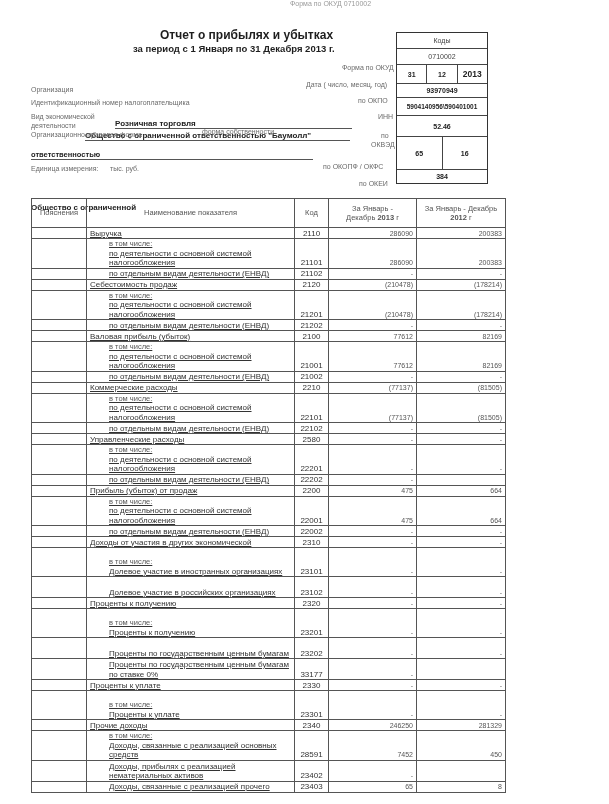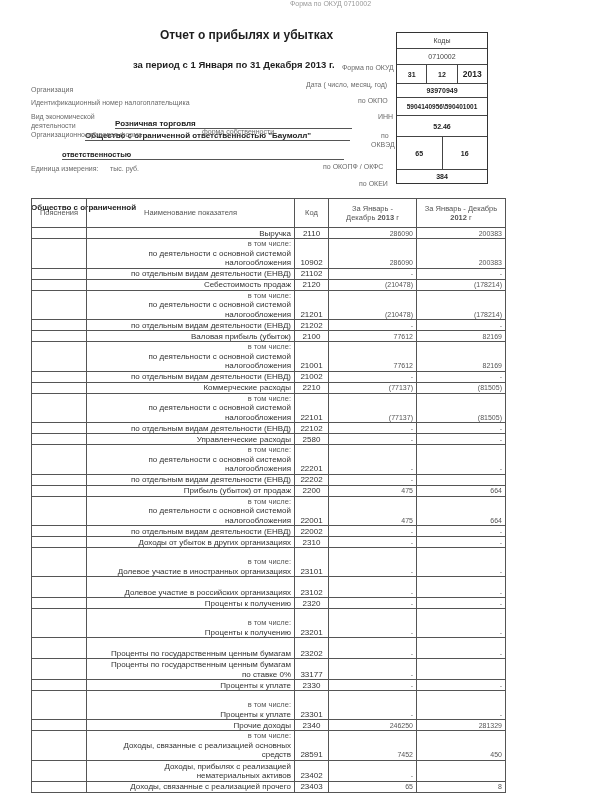--- a/index.html
+++ b/index.html
@@ -4,21 +4,21 @@
 <style>
   html, body { margin:0; padding:0; }
   body {
     width:609px; height:804px; overflow:hidden; position:relative;
     background:#ffffff; color:#2a2a2a;
     font-family:"Liberation Sans", sans-serif;
   }
   .abs { position:absolute; }
   .topfrag { left:290px; top:0; font-size:7px; color:#9a9a9a; white-space:nowrap; }
   .title { left:160px; top:28px; font-size:12px; font-weight:bold; color:#1e1e1e;text-align:center; }
-  .subtitle { left:133px; top:59px; font-size:9.5px; font-weight:bold; color:#1e1e1e; }
+  .subtitle { left:133px; top:43px; font-size:9.5px; font-weight:bold; color:#1e1e1e; }
   .lbl { font-size:7px; color:#6a6a6a; white-space:nowrap; }
   .val { font-size:8px; font-weight:bold; color:#222; white-space:nowrap; }
   .uline { border-bottom:1px solid #555; }
 
   
   .codes { left:396px; top:32px; width:90px; border:1.5px solid #333; background:#fff; }
   .codes .r { display:flex; border-top:1px solid #444; height:15px; align-items:center; }
   .codes .r:first-child { border-top:none; }
   .codes .c { flex:1; text-align:center; font-size:7px; color:#444; border-left:1px solid #444; height:100%; display:flex; align-items:center; justify-content:center; }
   .codes .c:first-child { border-left:none; }
@@ -26,21 +26,21 @@
 
   
   table.rep {
     position:absolute; left:31px; top:182px; width:474px;
     border-collapse:collapse; table-layout:fixed; font-size:8px; color:#333;margin-top:16px;
   }
   table.rep td, table.rep th {
     border:1px solid #555; padding:0 3px; vertical-align:bottom; line-height:9.5px;
   }
   table.rep th { font-weight:normal; font-size:7.5px; color:#555; vertical-align:middle; text-align:center; height:28px; }
-  td.name { text-align:right; }
+  td.name { text-align:left;text-decoration:underline; }
   td.name.sub { padding-left:22px; }
   td.code { text-align:center; font-size:8px; }
   td.num { text-align:right; font-size:7px; color:#555; }
   tr.h1 td { height:10px; }
   tr.h3 td { height:28px; }
   tr.h2 td { height:20px; }
   .sm { font-size:7.5px; color:#555; display:block; }
 </style>
 </head>
 <body>
@@ -91,21 +91,21 @@
 
 <div class="abs lbl" style="left:31px;top:86px;">Организация</div>
 <div class="abs val uline" style="left:85px;top:83px;width:265px;margin-top:48px;">Общество с ограниченной ответственностью "Баумолл"</div>
 <div class="abs lbl" style="left:31px;top:99px;">Идентификационный номер налогоплательщика</div>
 <div class="abs lbl" style="left:31px;top:113px;">Вид экономической</div>
 <div class="abs lbl" style="left:31px;top:122px;">деятельности</div>
 <div class="abs val uline" style="left:115px;top:119px;width:237px;">Розничная торговля</div>
 <div class="abs lbl" style="left:31px;top:131px;">Организационно-правовая форма</div>
 <div class="abs lbl" style="left:202px;top:128px;">форма собственности</div>
 <div class="abs val" style="left:31px;top:156px;margin-top:47px;">Общество с ограниченной</div>
-<div class="abs val uline" style="left:31px;top:150px;width:282px;font-size:7.5px;margin-left:31px;">ответственностью</div>
+<div class="abs val uline" style="left:31px;top:150px;width:282px;font-size:7.5px;">ответственностью</div>
 <div class="abs lbl" style="left:31px;top:165px;">Единица измерения:</div>
 <div class="abs lbl" style="left:110px;top:165px;">тыс. руб.</div>
 
 <table class="rep">
   <colgroup>
     <col style="width:55px">
       <col style="width:208px">
       <col style="width:34px">
       <col style="width:88px">
       <col style="width:89px">
@@ -132,21 +132,21 @@
       <tr class="h1">
         <td></td>
         <td class="name"><span>Выручка</span></td>
         <td class="code">2110</td>
         <td class="num">286090</td>
         <td class="num">200383</td>
       </tr>
       <tr class="h3">
         <td></td>
         <td class="name sub"><span class="sm">в том числе:</span><span>по деятельности с основной системой налогообложения</span></td>
-        <td class="code">10902</td>
+        <td class="code">21101</td>
         <td class="num">286090</td>
         <td class="num">200383</td>
       </tr>
       <tr class="h1">
         <td></td>
         <td class="name sub"><span>по отдельным видам деятельности (ЕНВД)</span></td>
         <td class="code">21102</td>
         <td class="num">-</td>
         <td class="num">-</td>
       </tr>
@@ -250,21 +250,21 @@
       </tr>
       <tr class="h1">
         <td></td>
         <td class="name sub"><span>по отдельным видам деятельности (ЕНВД)</span></td>
         <td class="code">22002</td>
         <td class="num">-</td>
         <td class="num">-</td>
       </tr>
       <tr class="h1">
         <td></td>
-        <td class="name"><span>Доходы от убыток в других организациях</span></td>
+        <td class="name"><span>Доходы от участия в других экономической</span></td>
         <td class="code">2310</td>
         <td class="num">-</td>
         <td class="num">-</td>
       </tr>
       <tr class="h3">
         <td></td>
         <td class="name sub"><span class="sm">в том числе:</span><span>Долевое участие в иностранных организациях</span></td>
         <td class="code">23101</td>
         <td class="num">-</td>
         <td class="num">-</td>

